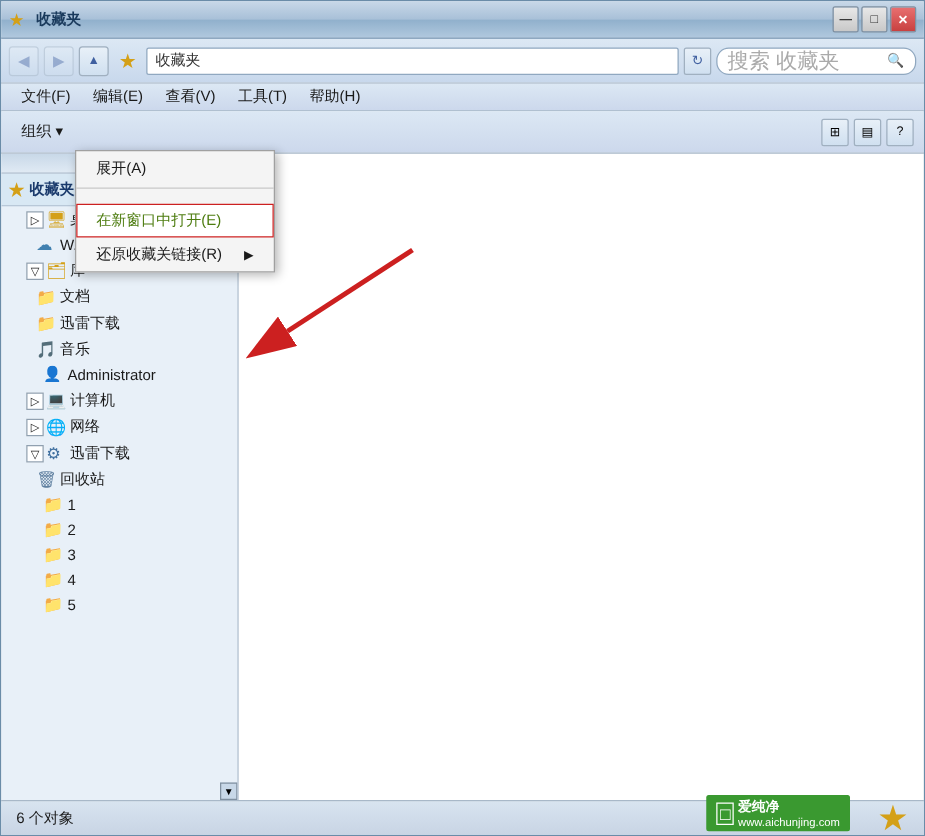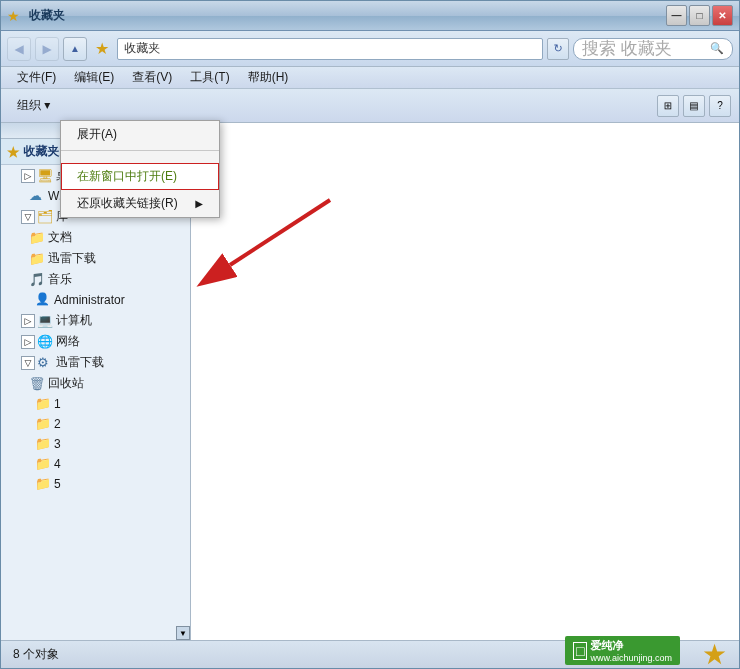--- a/index.html
+++ b/index.html
@@ -548,21 +548,21 @@
       <defs>
         <marker id="arrowhead" markerWidth="10" markerHeight="7" refX="0" refY="3.5" orient="auto">
           <polygon points="0 0, 10 3.5, 0 7" fill="#cc2020"></polygon>
         </marker>
       </defs>
       <line x1="140" y1="20" x2="40" y2="85" stroke="#cc2020" stroke-width="4" marker-end="url(#arrowhead)"></line>
     </svg>
   </div>
 
   <div class="status-bar">
-    <span>8 个对象</span>
+    <span>6 个对象</span>
     <div class="status-right">
       <span style="color:#d4a017; font-size:28px; line-height:1;">★</span>
     </div>
 
     <div style="position:absolute; bottom:4px; right:60px; background:#3a9930; color:#fff; font-size:10px; padding:2px 8px; display:flex; align-items:center; gap:3px; border-radius:2px;">
       <span style="font-size:14px; font-weight:bold; border:1px solid #fff; padding:0 2px;">□</span>
       <div>
         <div style="font-weight:bold; font-size:11px;">爱纯净</div>
         <div style="font-size:9px;">www.aichunjing.com</div>
       </div>

